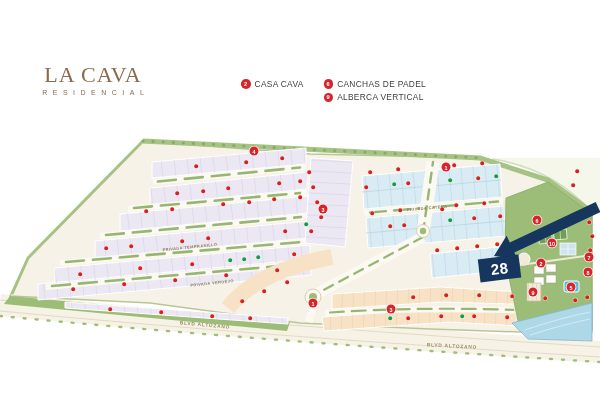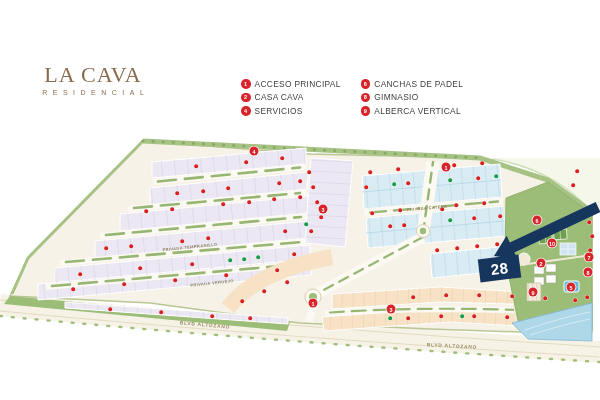--- a/index.html
+++ b/index.html
@@ -38,40 +38,28 @@
 <div class="stage">
 
   <div class="logo">
     <div class="logo-title">LA CAVA</div>
     <div class="logo-sub">RESIDENCIAL</div>
   </div>
 
   <div class="legend">
     <div class="lg-col">
         <div class="lg-item">
-          <span class="lg-badge">1</span>
-          <span>ACCESO PRINCIPAL</span>
-        </div>
-        <div class="lg-item">
           <span class="lg-badge">2</span>
           <span>CASA CAVA</span>
-        </div>
-        <div class="lg-item">
-          <span class="lg-badge">4</span>
-          <span>SERVICIOS</span>
         </div>
       </div>
     <div class="lg-col">
         <div class="lg-item">
           <span class="lg-badge">6</span>
           <span>CANCHAS DE PADEL</span>
-        </div>
-        <div class="lg-item">
-          <span class="lg-badge">8</span>
-          <span>GIMNASIO</span>
         </div>
         <div class="lg-item">
           <span class="lg-badge">9</span>
           <span>ALBERCA VERTICAL</span>
         </div>
       </div>
   </div>
 
   <svg class="map-svg" width="600" height="400" viewBox="0 0 600 400">
     <defs>

